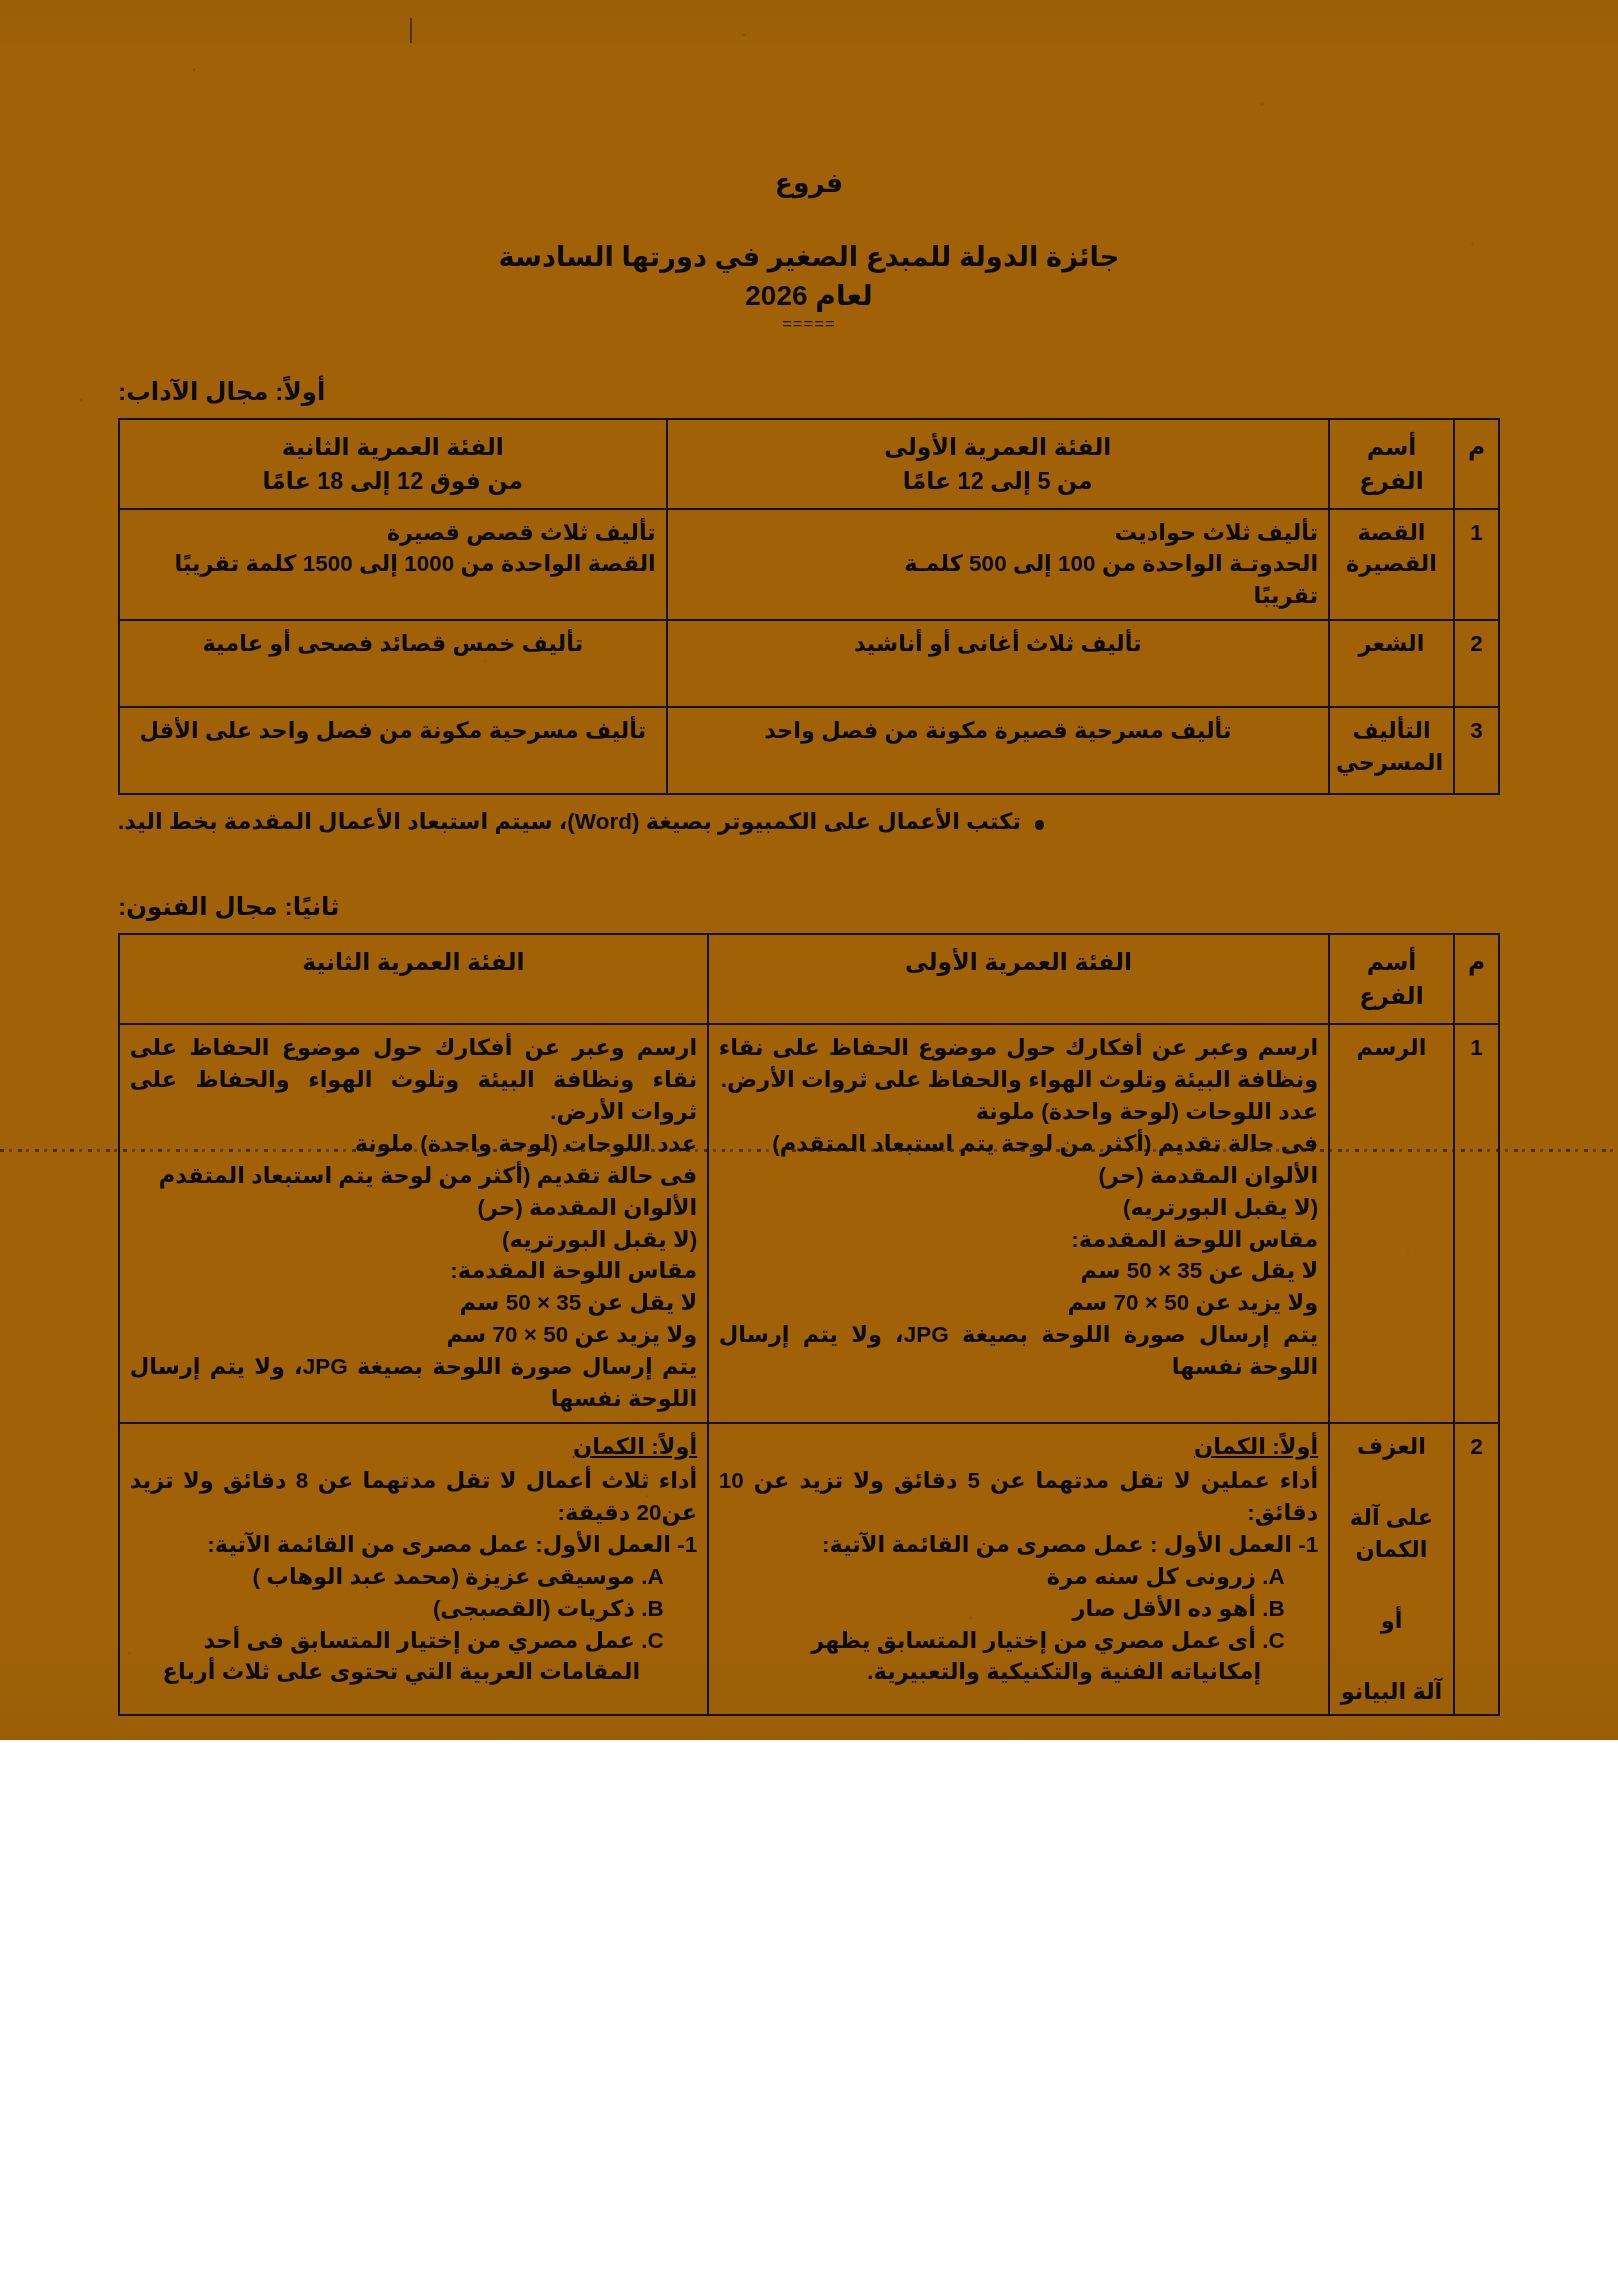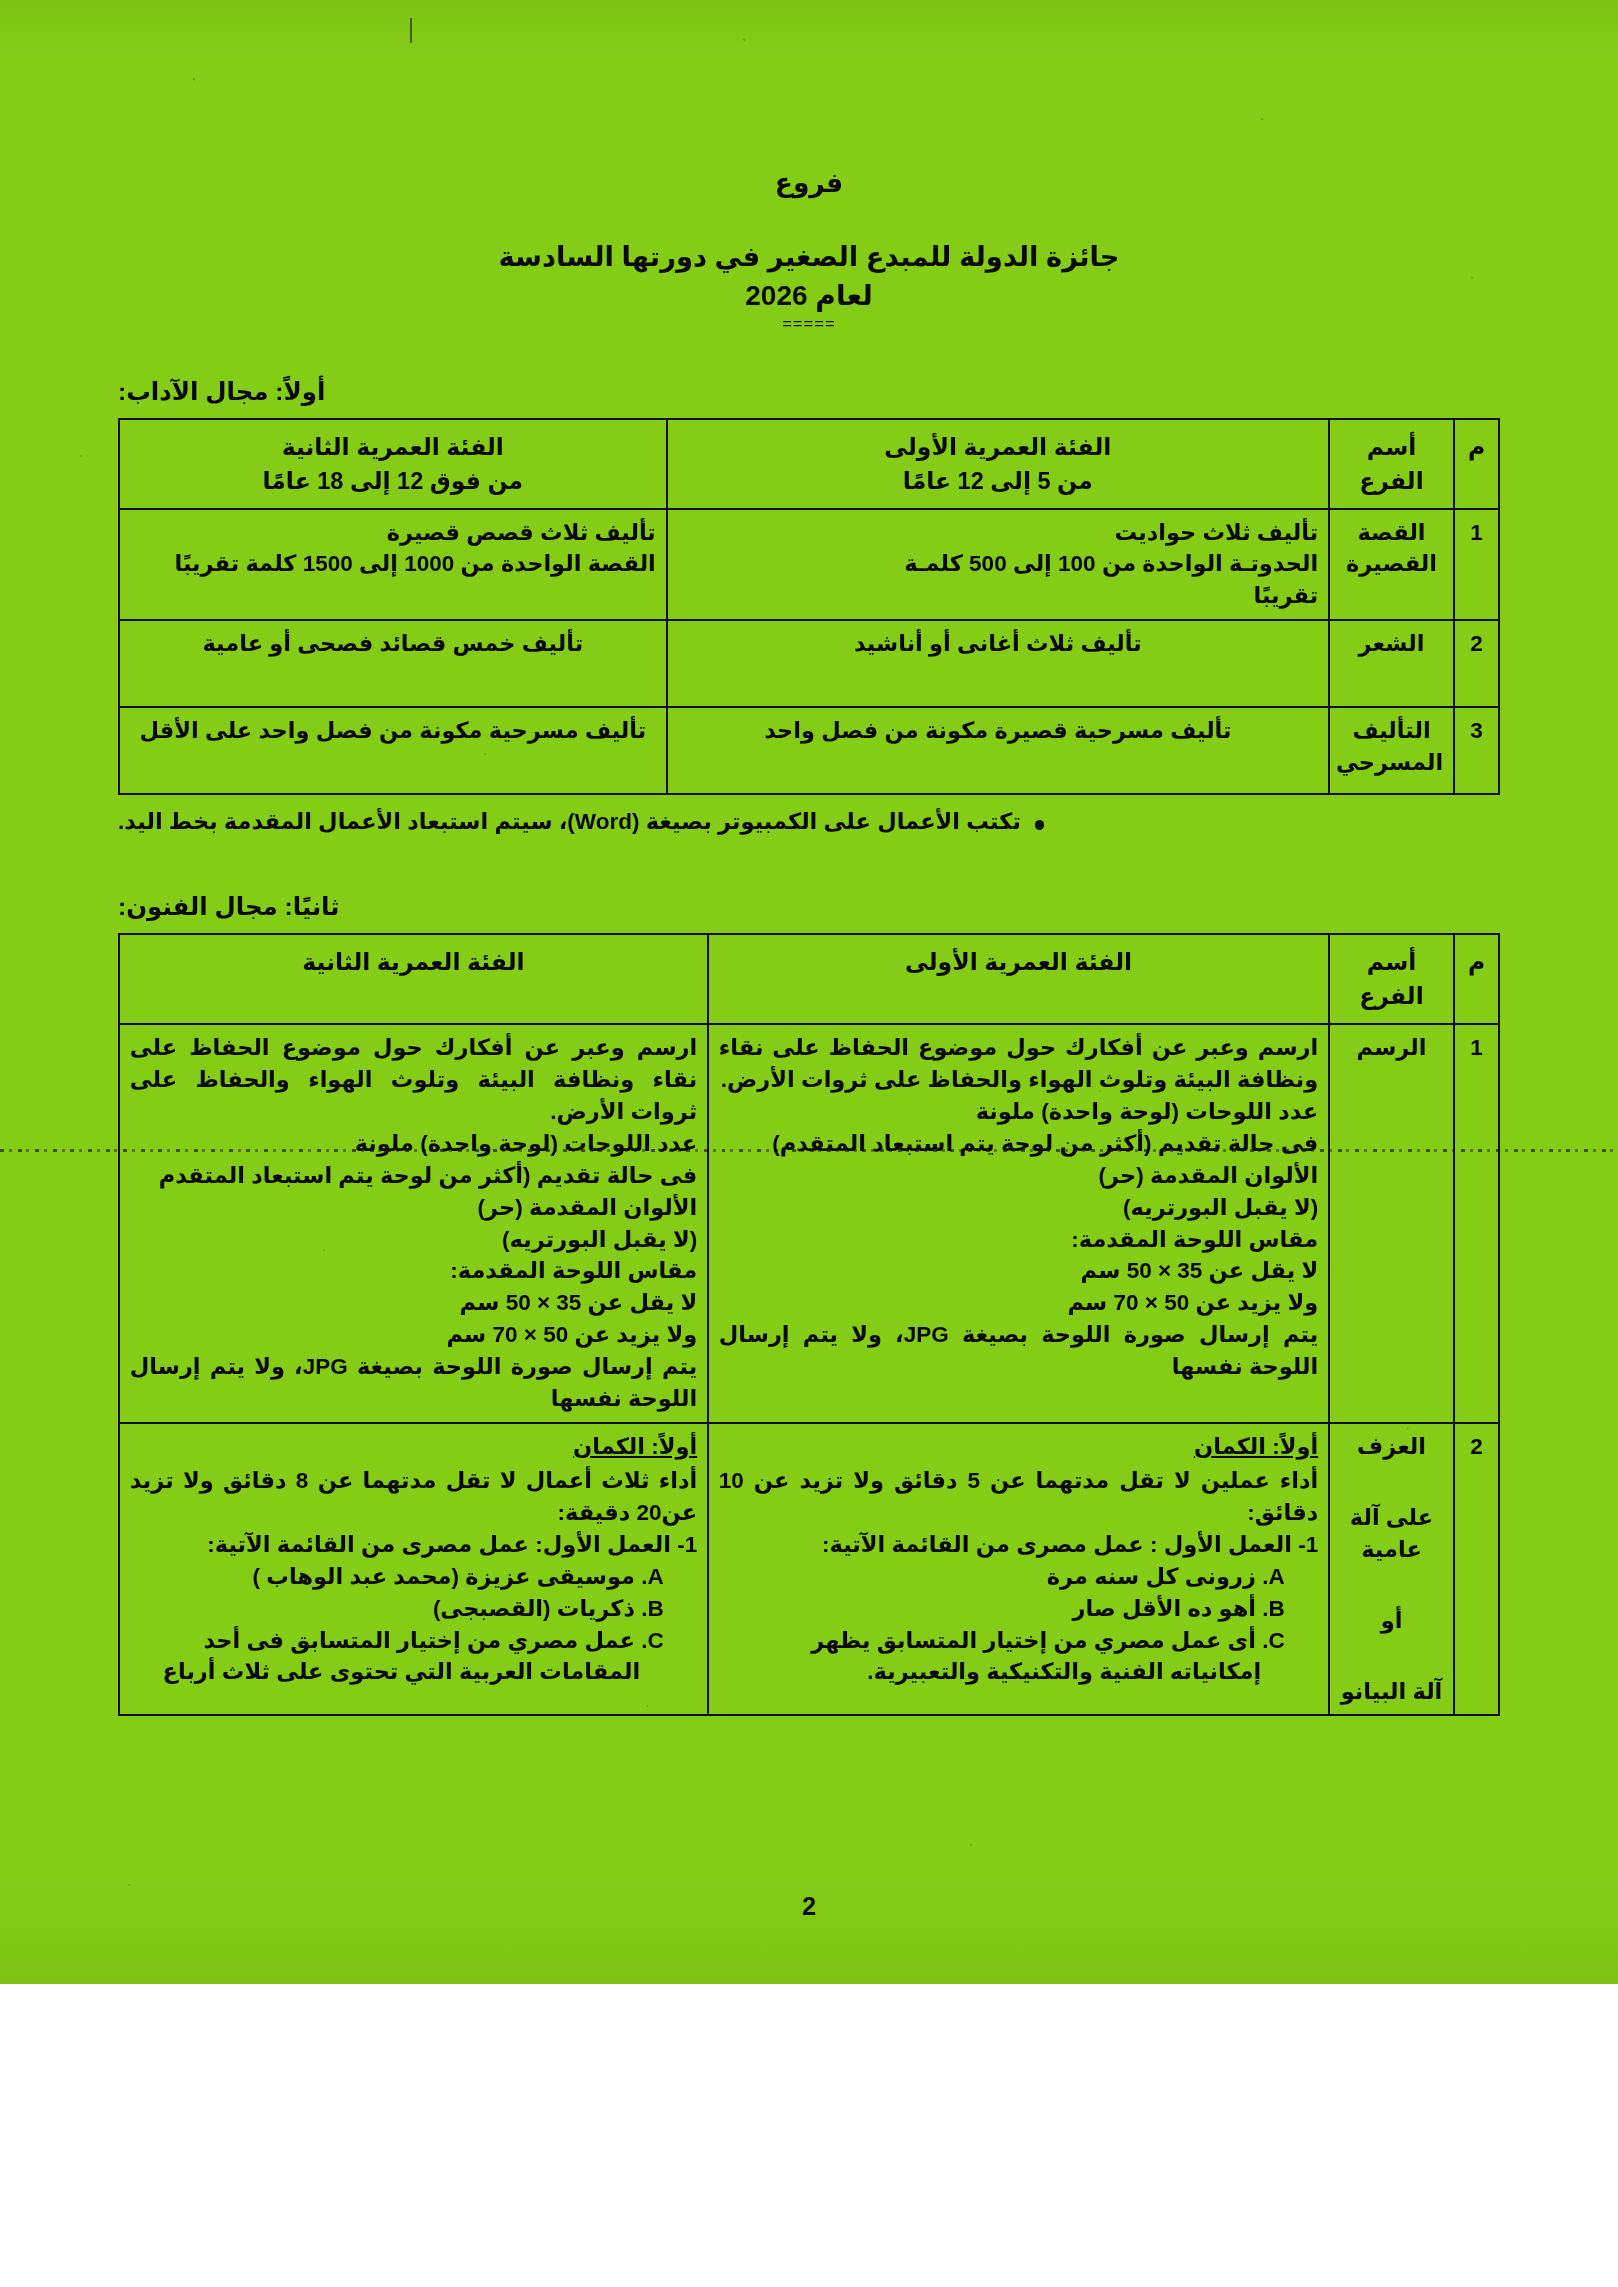--- a/index.html
+++ b/index.html
@@ -7,23 +7,23 @@
     padding: 0;
     background: #ffffff;
   }
   body {
     font-family: "Liberation Sans", "DejaVu Sans", sans-serif;
     color: #0a0a0a;
   }
   .page {
     position: relative;
     width: 1618px;
-    height: 1984px;
+    height: 1740px;
     margin: 0 auto;
-    background: #84cc16;
+    background: #a16207;
     overflow: hidden;
     box-sizing: border-box;
   }
   
   .speckle {
     position: absolute;
     inset: 0;
     pointer-events: none;
     opacity: .55;
     background-image:
@@ -338,21 +338,21 @@
             <span class="cell-line">ولا يزيد عن 50 × 70 سم</span>
             <span class="cell-line">يتم إرسال صورة اللوحة بصيغة JPG، ولا يتم إرسال اللوحة نفسها</span>
           </td>
         </tr>
 
         <tr>
           <td class="num">2</td>
           <td class="branch">
             <span class="cell-line center">العزف</span>
             <span class="cell-line center" style="margin-top:39px">على آلة</span>
-            <span class="cell-line center">عامية</span>
+            <span class="cell-line center">الكمان</span>
             <span class="cell-line center" style="margin-top:39px">أو</span>
             <span class="cell-line center" style="margin-top:39px">آلة البيانو</span>
           </td>
           <td class="body justify">
             <span class="sub-title">أولاً: الكمان</span>
             <span class="cell-line">أداء عملين لا تقل مدتهما عن 5 دقائق ولا تزيد عن 10 دقائق:</span>
             <span class="list-item">1- العمل الأول : عمل مصرى من القائمة الآتية:</span>
             <span class="list-item lvl2">A. زرونى كل سنه مرة</span>
             <span class="list-item lvl2">B. أهو ده الأقل صار</span>
             <span class="list-item lvl2">C. أى عمل مصري من إختيار المتسابق يظهر إمكانياته الفنية والتكنيكية والتعبيرية.</span>

